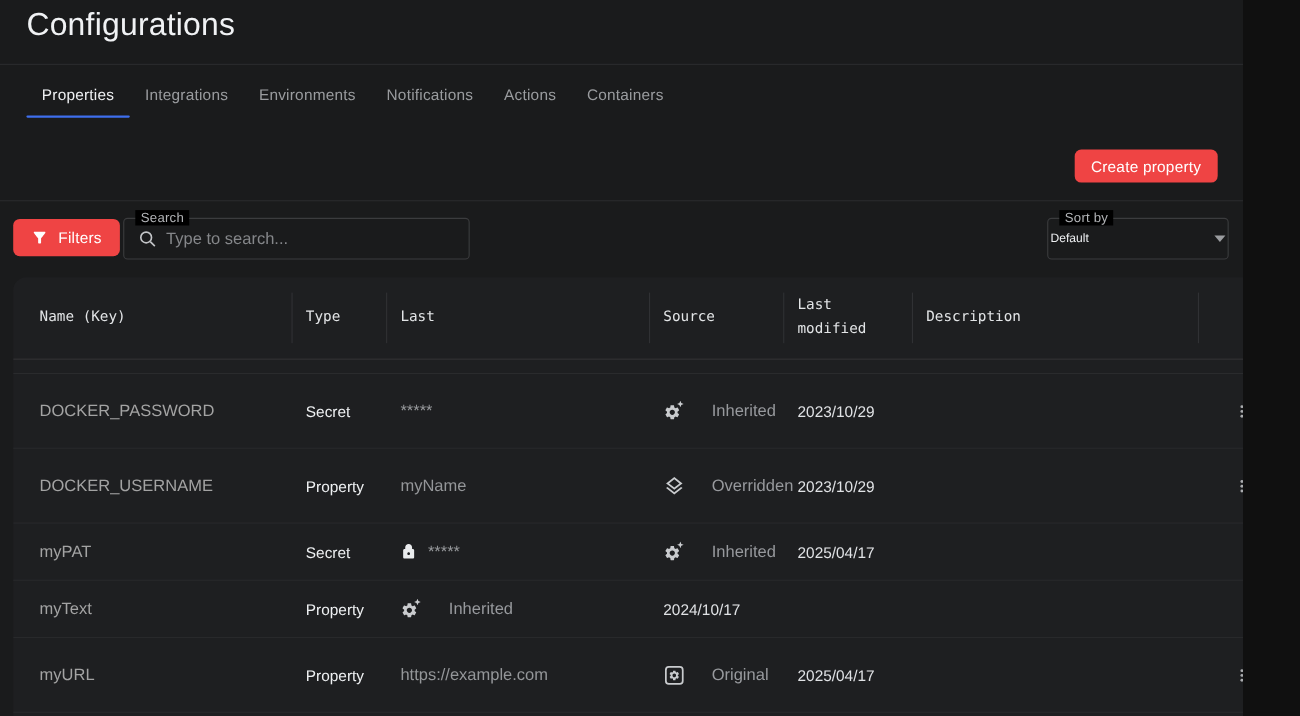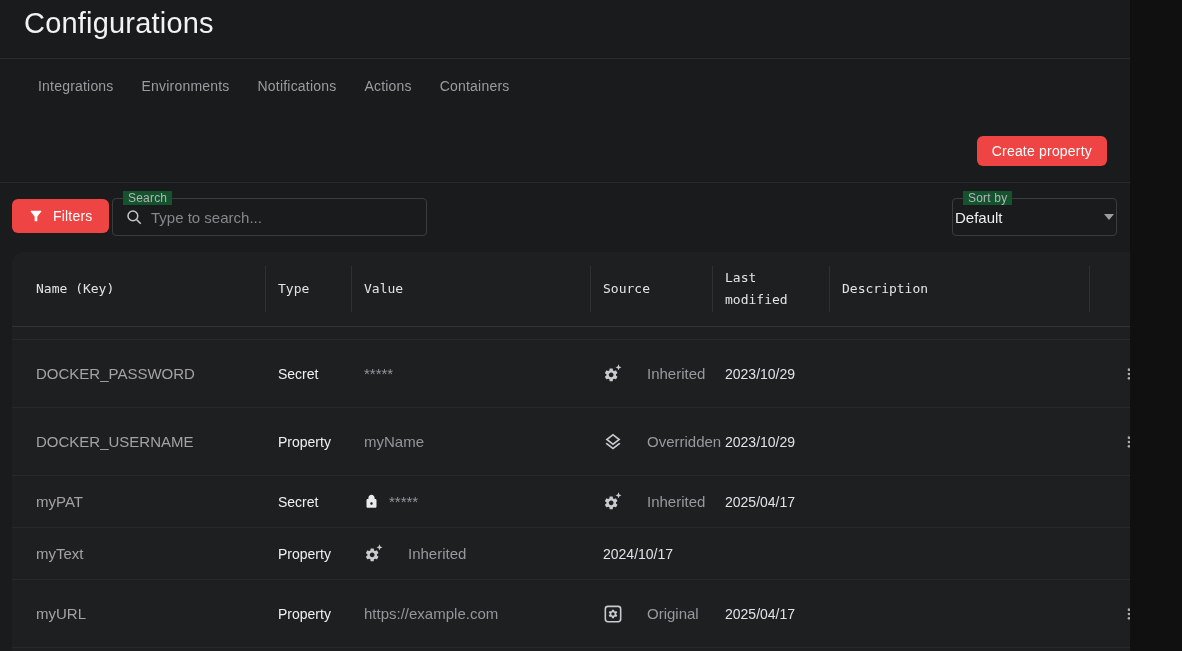--- a/index.html
+++ b/index.html
@@ -27,31 +27,31 @@
   .create-btn { position:absolute; right:23px; top:136px; height:30px; padding:0 15px; }
   .divider2 { position:absolute; left:0; right:0; top:182px; height:1px; background:#2a2b2d; }
   
   .filters-btn { position:absolute; left:12px; top:199px; height:34px; padding:0 16px; gap:9px; }
   .filters-btn svg { display:block; }
   .outlined {
     position:absolute; height:38px; border:1px solid #3b3c3e; border-radius:4px;
     display:flex; align-items:center; background:transparent;
   }
   .outlined .float-label {
-    position:absolute; top:-8px; left:10px; padding:0 5px; background:#14532d;
+    position:absolute; top:-8px; left:10px; padding:0 5px; background:#000000;
     font-size:12px; color:#b2b4b7; letter-spacing:.2px;
   }
   .search-box { left:112px; top:198px; width:315px; padding:0 12px; gap:8px; }
   .search-box input {
     flex:1; background:transparent; border:none; outline:none;
     font-family:"Liberation Sans", sans-serif; font-size:15px; color:#e8eaec;
   }
   .search-box input::placeholder { color:#85878a; }
   .sort-box { right:13px; top:198px; width:165px; padding:0 2px; cursor:pointer; }
-  .sort-value { font-size:15px; color:#eceef0; flex:1; }
+  .sort-value { font-size:11px; color:#eceef0; flex:1; }
   .caret { width:0; height:0; border-left:5px solid transparent; border-right:5px solid transparent; border-top:6px solid #9b9da0; }
   
   .table {
     position:absolute; left:12px; top:252px; width:1156px; height:399px;
     background:#1e1f21; border-radius:12px 12px 0 0; overflow:hidden;
   }
   .grid { display:grid; grid-template-columns:254px 86px 239px 122px 117px 260px 1fr; align-items:center; }
   .thead { height:75px; border-bottom:1px solid #323336; }
   .th {
     font-family:"DejaVu Sans Mono","Liberation Mono",monospace; font-size:13px; color:#e2e4e6;
@@ -83,20 +83,23 @@
 </head>
 <body>
 
 <div class="page">
 
   <div class="app-header">
     <div class="page-title">Configurations</div>
   </div>
 
   <div class="tabs">
+      <div class="tab active">
+        <span class="tab-label">Properties</span>
+      </div>
       <div class="tab">
         <span class="tab-label">Integrations</span>
       </div>
       <div class="tab">
         <span class="tab-label">Environments</span>
       </div>
       <div class="tab">
         <span class="tab-label">Notifications</span>
       </div>
       <div class="tab">
@@ -134,21 +137,21 @@
   <div class="outlined sort-box">
     <span class="float-label">Sort by</span>
     <span class="sort-value">Default</span>
     <span class="caret"></span>
   </div>
 
   <div class="table">
     <div class="grid thead" id="thead">
         <div class="th">Name (Key)</div>
         <div class="th">Type</div>
-        <div class="th">Value</div>
+        <div class="th">Last</div>
         <div class="th">Source</div>
         <div class="th">Last modified</div>
         <div class="th">Description</div>
         <div class="th"></div>
       </div>
     <div class="vstrip"></div>
     <div id="tbody">
         <div class="grid tr has-actions">
     <div class="td name">DOCKER_PASSWORD</div>
     <div class="td type">Secret</div>

